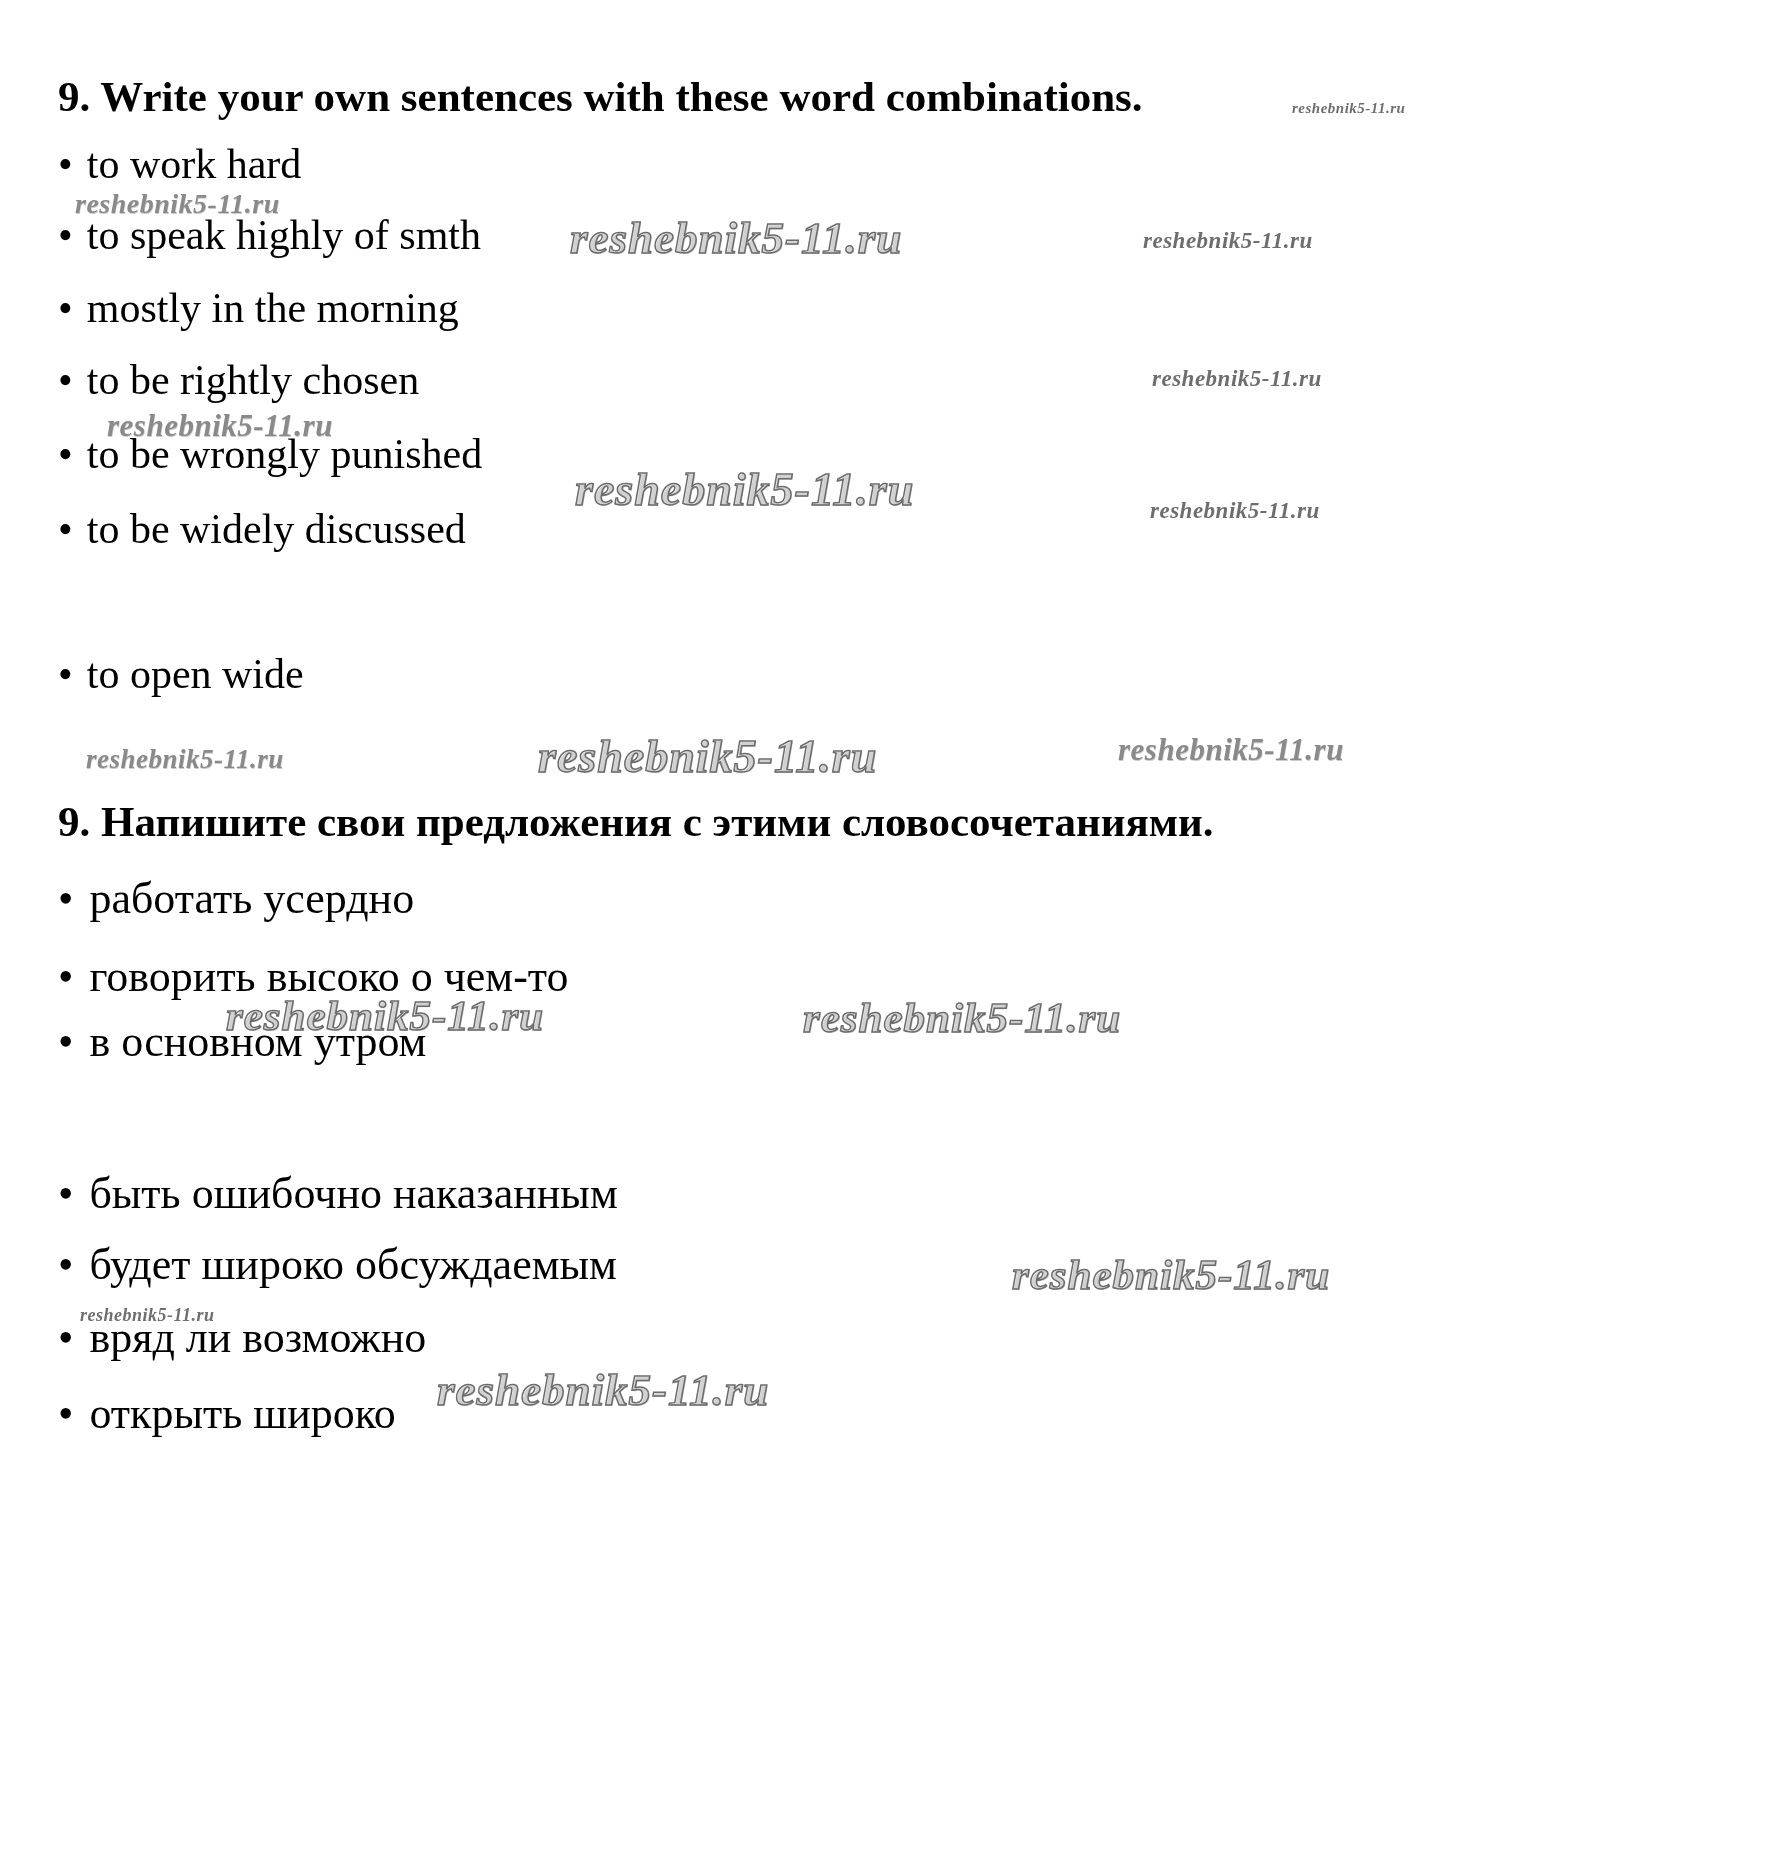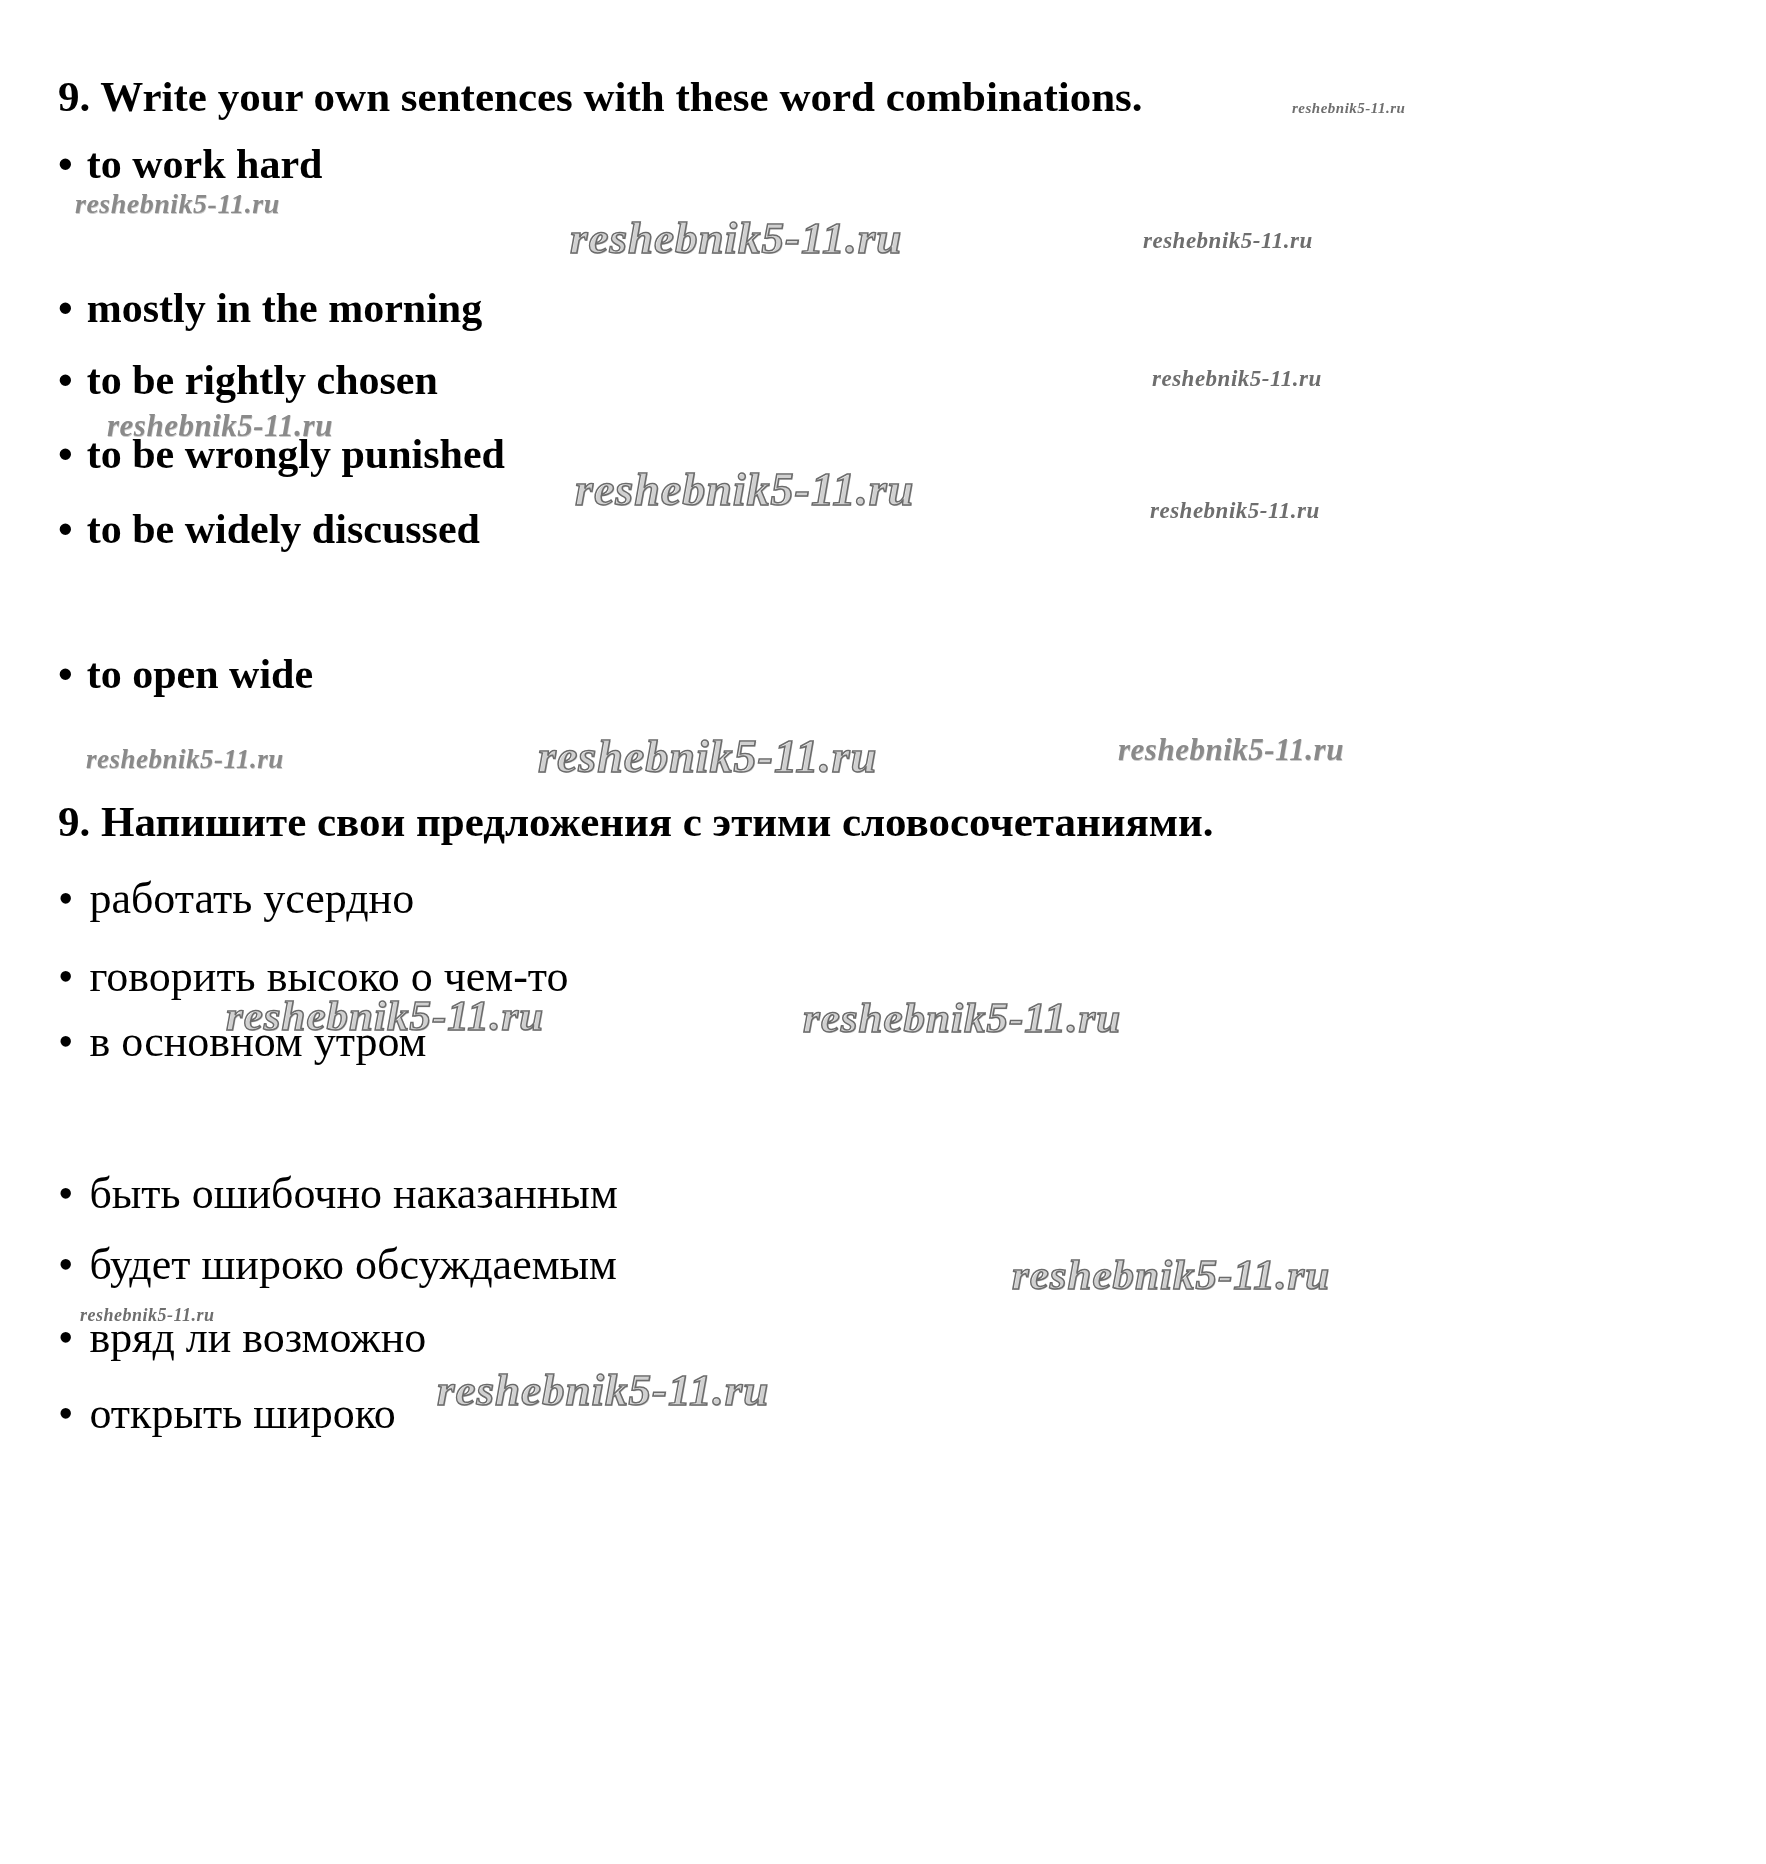--- a/index.html
+++ b/index.html
@@ -20,21 +20,21 @@
     position: absolute;
     left: 58px;
     white-space: nowrap;
   }
   .title-en, .title-ru {
     font-size: 43px;
     font-weight: bold;
   }
   .item-en {
     font-size: 42px;
-    font-weight: bold;
+    font-weight: normal;
   }
   .item-ru {
     font-size: 44px;
     font-weight: normal;
     text-align: center;
   }
   .bullet {
     display: inline-block;
     margin-right: 14px;
   }
@@ -72,20 +72,23 @@
 <body>
 
 <div class="page">
 
   <div class="line title-en" style="top:72px">
     <span>9. Write your own sentences with these word combinations.</span>
   </div>
 
   <div class="line item-en" style="top:140px">
     <span class="bullet">•</span><span>to work hard</span>
+  </div>
+  <div class="line item-en" style="top:211px">
+    <span class="bullet">•</span><span>to speak highly of smth</span>
   </div>
   <div class="line item-en" style="top:284px">
     <span class="bullet">•</span><span>mostly in the morning</span>
   </div>
   <div class="line item-en" style="top:356px">
     <span class="bullet">•</span><span>to be rightly chosen</span>
   </div>
   <div class="line item-en" style="top:430px">
     <span class="bullet">•</span><span>to be wrongly punished</span>
   </div>

